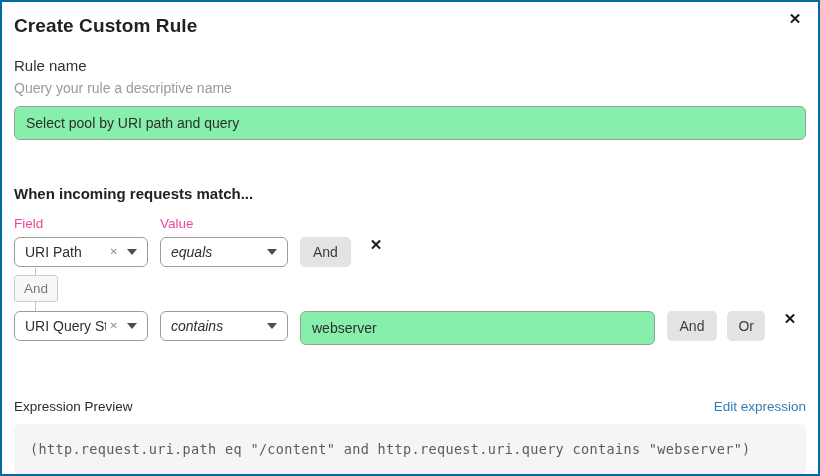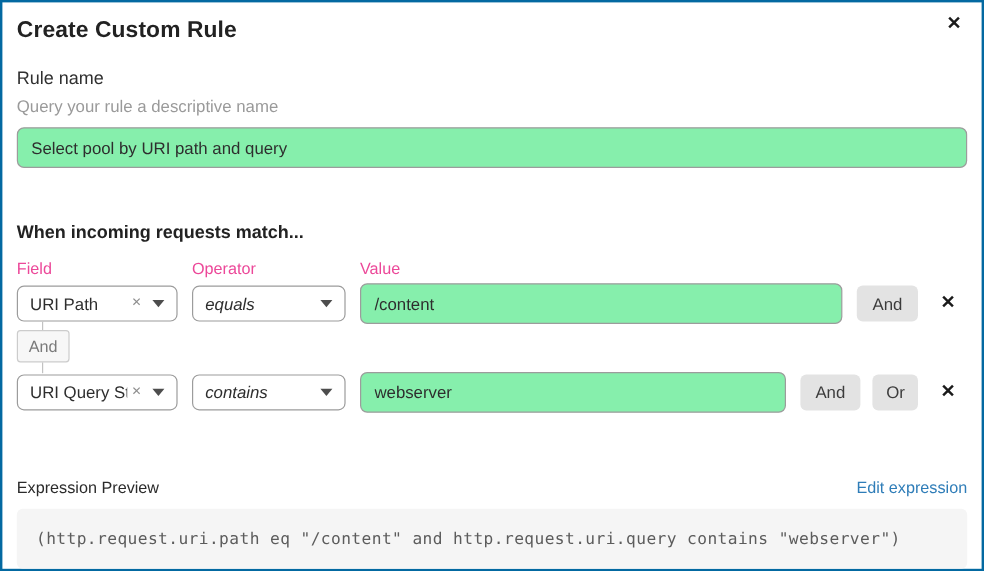--- a/index.html
+++ b/index.html
@@ -55,21 +55,21 @@
   .match-heading {
     margin-top:45px;
     font-size:15px; font-weight:700; color:#222222; line-height:18px;
   }
 
   .col-labels { display:flex; margin-top:13px; font-size:13.5px; color:#ec4899; line-height:16px; }
   .col-field { width:134px; }
   .col-op    { width:128px; margin-left:12px; }
   .col-value { flex:1; margin-left:12px; }
 
-  .crow { display:flex; align-items:center; margin-top:5px; height:31px; }
+  .crow { display:flex; margin-top:5px; height:31px; }
 
   .select {
     height:30px;
     border:1px solid #9c9c9c; border-radius:6px;
     background:#fff;
     display:flex; align-items:center;
     padding:0 10px;
     font-size:14px; color:#2e2e2e;
     cursor:pointer;
   }
@@ -147,35 +147,33 @@
   <button class="close-btn">✕</button>
 
   <div class="rule-name-label">Rule name</div>
   <div class="rule-name-hint">Query your rule a descriptive name</div>
   <input class="text-input rule-name-input" type="text" value="Select pool by URI path and query" style="">
 
   <div class="match-heading">When incoming requests match...</div>
 
   <div class="col-labels">
     <span class="col-field">Field</span>
-    <span class="col-op">Operator</span>
     <span class="col-value">Value</span>
   </div>
 
   <div class="crow">
     <div class="select sel-field">
       <span class="sel-label">URI Path</span>
       <span class="clear-x">✕</span>
       <span class="caret"></span>
     </div>
     <div class="select sel-op">
       <span class="sel-label">equals</span>
       <span class="caret"></span>
     </div>
-    <input class="text-input val-input" type="text" value="/content" style="">
     <button class="logic-btn">And</button>
     <span class="row-delete">✕</span>
   </div>
 
   <div class="connector">
     <span class="vline top"></span>
     <div class="and-badge">And</div>
     <span class="vline bottom"></span>
   </div>
 

